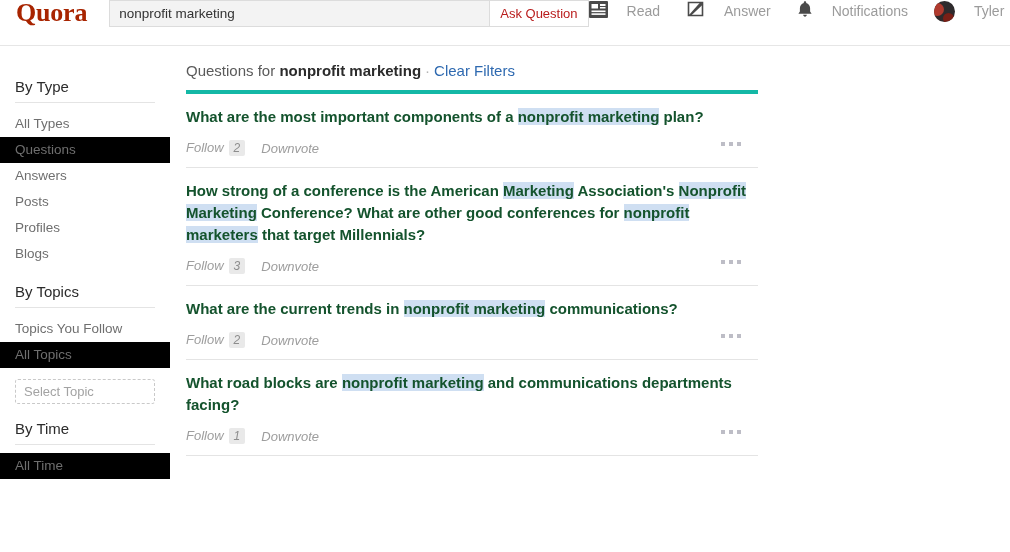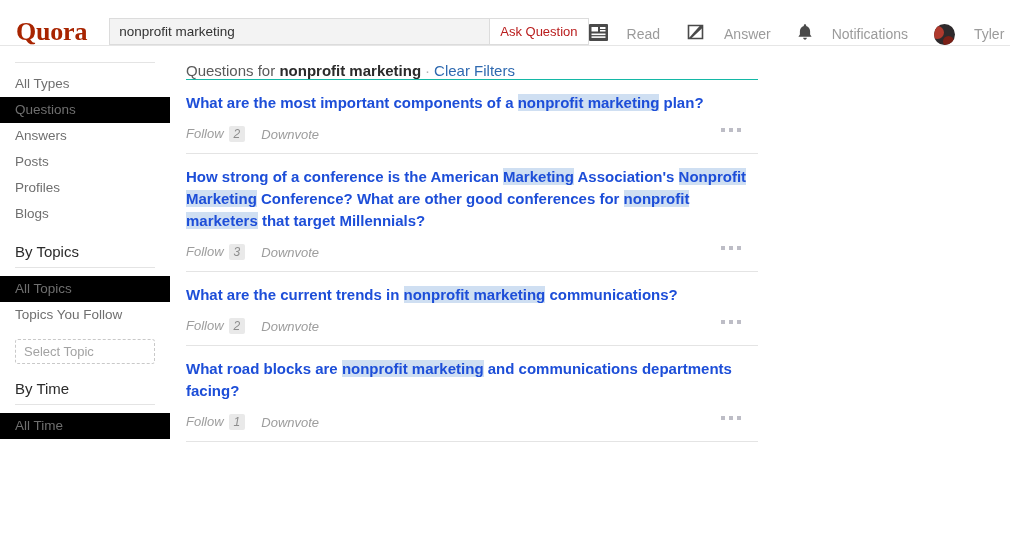--- a/index.html
+++ b/index.html
@@ -10,21 +10,21 @@
     font-family: "Liberation Sans", sans-serif;
     overflow: hidden;
   }
 
   
   .header {
     position: relative;
     height: 46px;
     border-bottom: 1px solid #e6e6e6;
     display: flex;
-    align-items: flex-end;
+    align-items: flex-start;
     background: #fff;
   }
   .logo {
     font-family: "Liberation Serif", serif;
     font-size: 26px;
     font-weight: bold;
     color: #a82400;
     margin-left: 16px;
     letter-spacing: -0.2px;
     line-height: 1;
@@ -153,39 +153,40 @@
   
   .main {
     flex: 1;
     padding-top: 16px;
     padding-left: 16px;
   }
   .results-head {
     width: 572px;
     font-size: 15px;
     color: #5a5a5a;
-    border-bottom: 1px solid #14b8a6;
+    padding-bottom: 11px;
+    border-bottom: 4px solid #14b8a6;
   }
   .results-head b { color: #2b2b2b; font-weight: bold; }
   .dot-sep { color: #b4b4b4; margin: 0 4px; }
   .clear-filters {
     color: #2e69b0;
     text-decoration: none;
     cursor: pointer;
   }
 
   .result {
     width: 572px;
     padding: 12px 0 11px 0;
     border-bottom: 1px solid #e4e4e4;
   }
   .q-title {
     font-size: 15px;
     font-weight: bold;
-    color: #1d4ed8;
+    color: #14532d;
     line-height: 22px;
     margin: 0 0 10px 0;
     cursor: pointer;
   }
   .hl { background: #cfdff2; }
 
   .q-actions {
     display: flex;
     align-items: flex-end;
     position: relative;
@@ -279,34 +280,35 @@
       <span class="nav-label">Tyler</span>
     </div>
   </div>
 </div>
 
 <div class="body-wrap">
 
   <div class="sidebar">
 
     <div class="side-section">
+      <div class="side-title">By Type</div>
       <div class="side-rule"></div>
       <div class="side-item">All Types</div>
       <div class="side-item active">Questions</div>
       <div class="side-item">Answers</div>
       <div class="side-item">Posts</div>
       <div class="side-item">Profiles</div>
       <div class="side-item">Blogs</div>
     </div>
 
     <div class="side-section">
       <div class="side-title">By Topics</div>
       <div class="side-rule"></div>
+      <div class="side-item">Topics You Follow</div>
       <div class="side-item active">All Topics</div>
-      <div class="side-item">Topics You Follow</div>
       <input class="topic-select" type="text" placeholder="Select Topic" style="">
     </div>
 
     <div class="side-section">
       <div class="side-title">By Time</div>
       <div class="side-rule"></div>
       <div class="side-item active">All Time</div>
     </div>
   </div>
 

